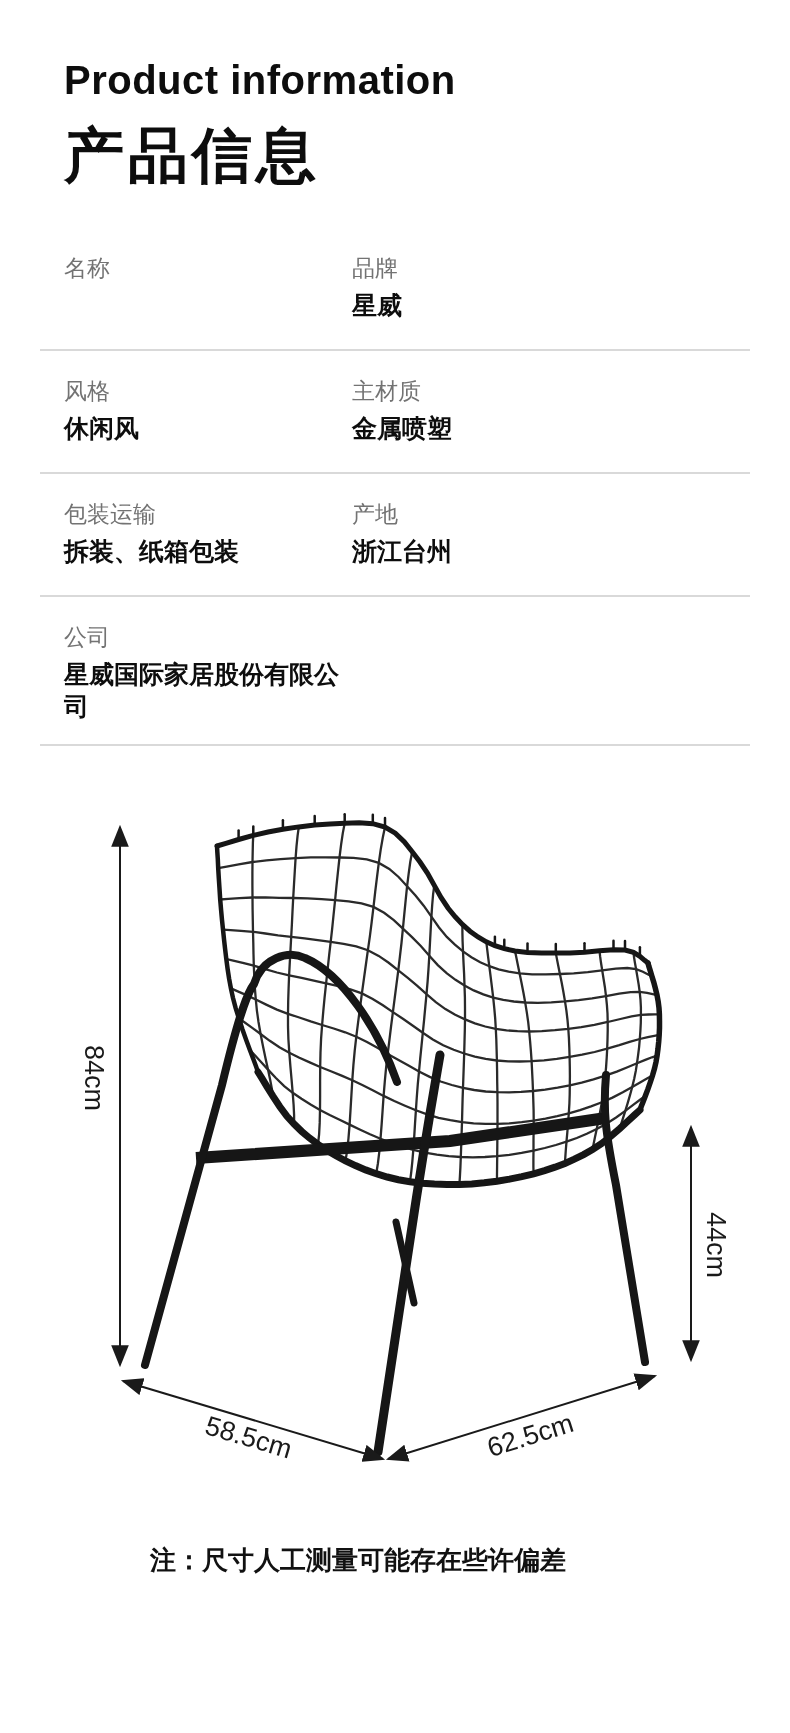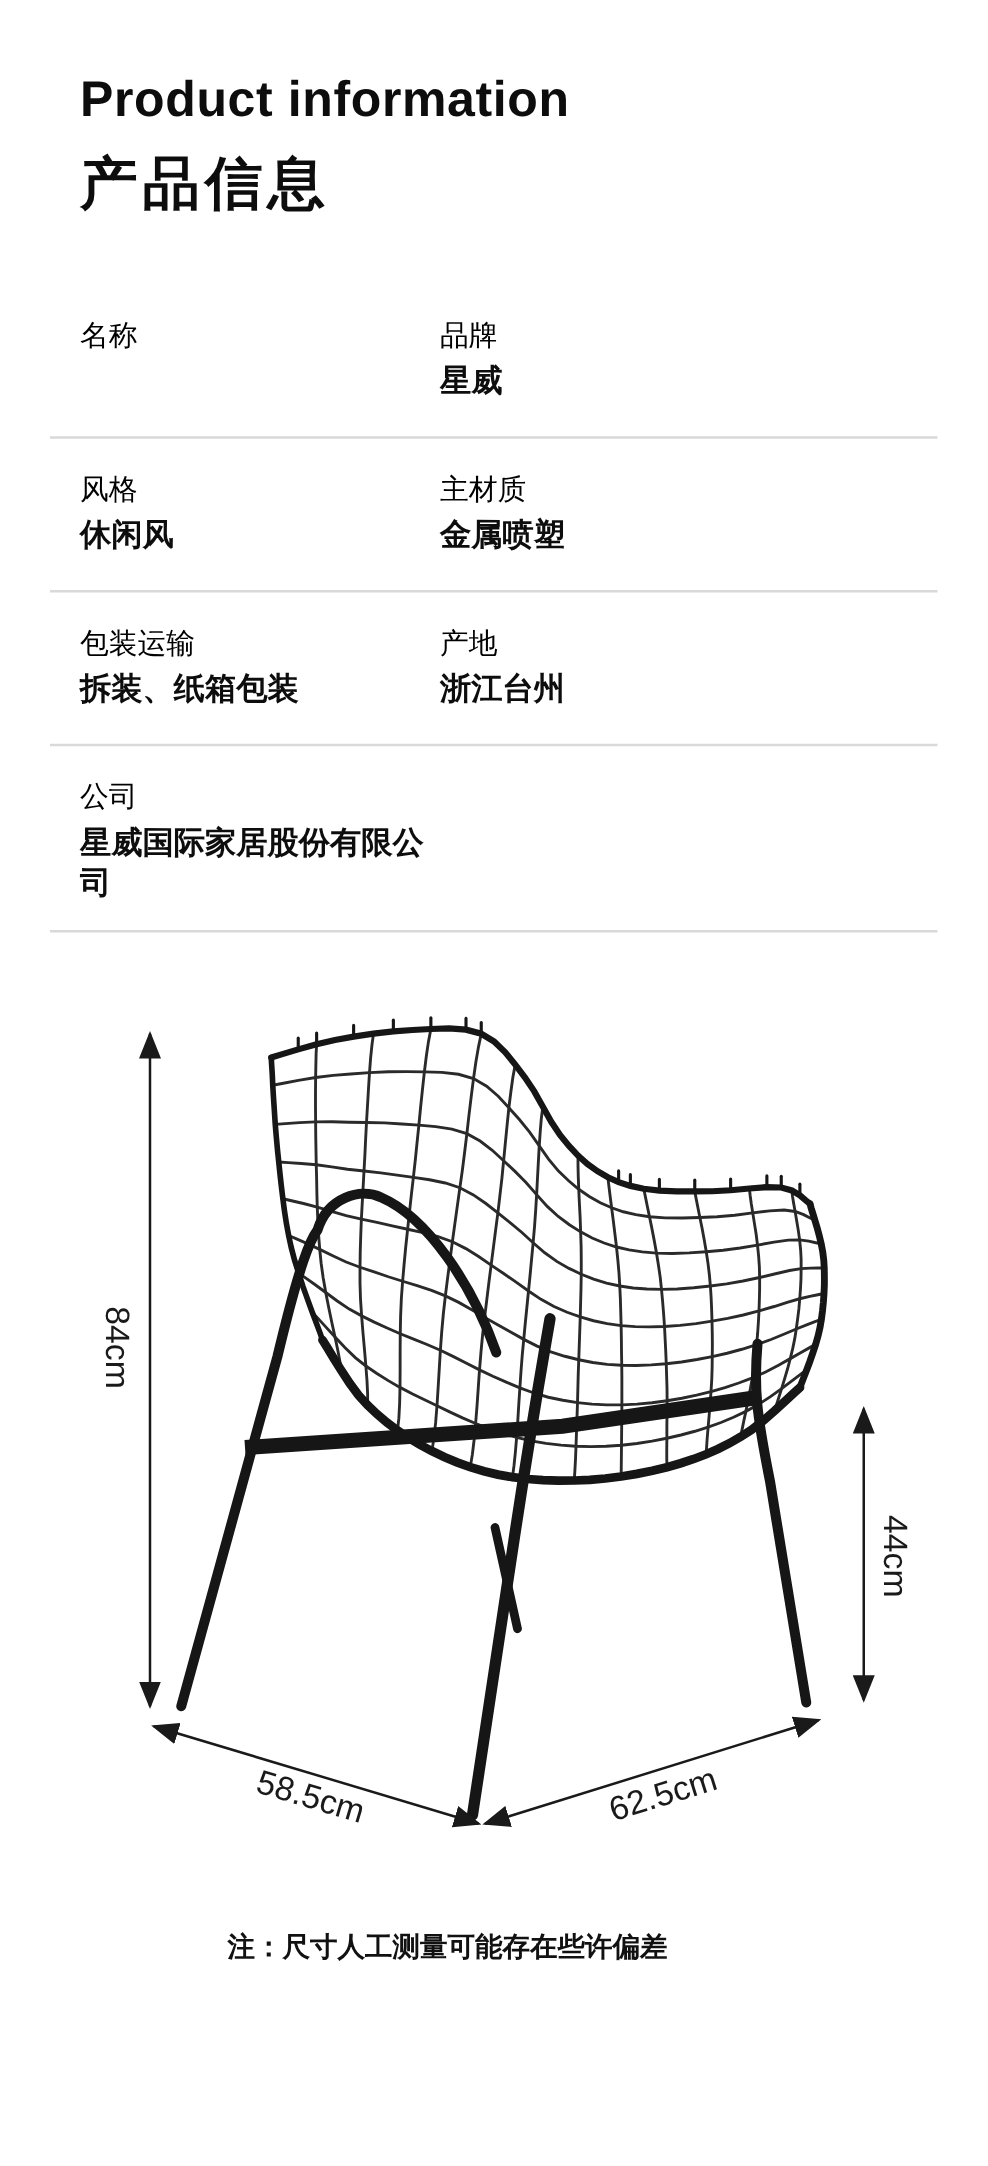--- a/index.html
+++ b/index.html
@@ -1,32 +1,32 @@
 <!DOCTYPE html>
 <html><head>
 <meta charset="utf-8">
 <style>
   html,body{margin:0;padding:0;background:#fff;}
   .page{position:relative;width:790px;height:1733px;background:#ffffff;overflow:hidden;
         font-family:"Liberation Sans","DejaVu Sans",sans-serif;color:#111;}
   .title-en{position:absolute;top:58px;left:64px;margin:0;font-size:40px;font-weight:700;
             letter-spacing:0.5px;color:#0d0d0d;}
-  .title-zh{position:absolute;top:116px;left:64px;margin:0;font-size:46px;font-weight:900;
+  .title-zh{position:absolute;top:116px;left:64px;margin:0;font-size:60px;font-weight:900;
             letter-spacing:4px;color:#0d0d0d;}
   .specs{position:absolute;top:228px;left:0;width:790px;}
   .spec-row{margin:0 40px;padding:26px 0 28px 24px;border-bottom:2px solid #d9d9d9;}
   .spec-row:last-child{padding-bottom:22px;}
   .cells{display:grid;grid-template-columns:288px 1fr;}
-  .spec-label{font-size:23px;font-weight:400;color:#000000;line-height:28px;}
+  .spec-label{font-size:23px;font-weight:400;color:#737373;line-height:28px;}
   .spec-value{font-size:25px;font-weight:700;color:#0d0d0d;line-height:32px;margin-top:7px;}
   .diagram{position:absolute;top:700px;left:0;width:790px;height:880px;}
   .dim-text{font-size:27px;fill:#1a1a1a;font-family:"Liberation Sans","DejaVu Sans",sans-serif;}
   .dim-line{stroke:#1a1a1a;stroke-width:2;}
   .note{position:absolute;top:1543px;left:38px;width:640px;margin:0;text-align:center;
-        font-size:22px;font-weight:600;color:#111;}
+        font-size:26px;font-weight:600;color:#111;}
 </style>
 </head>
 <body>
 
 <div class="page">
 
   <h1 class="title-en">Product information</h1>
   <h2 class="title-zh">产品信息</h2>
 
   <section class="specs" id="specs">

